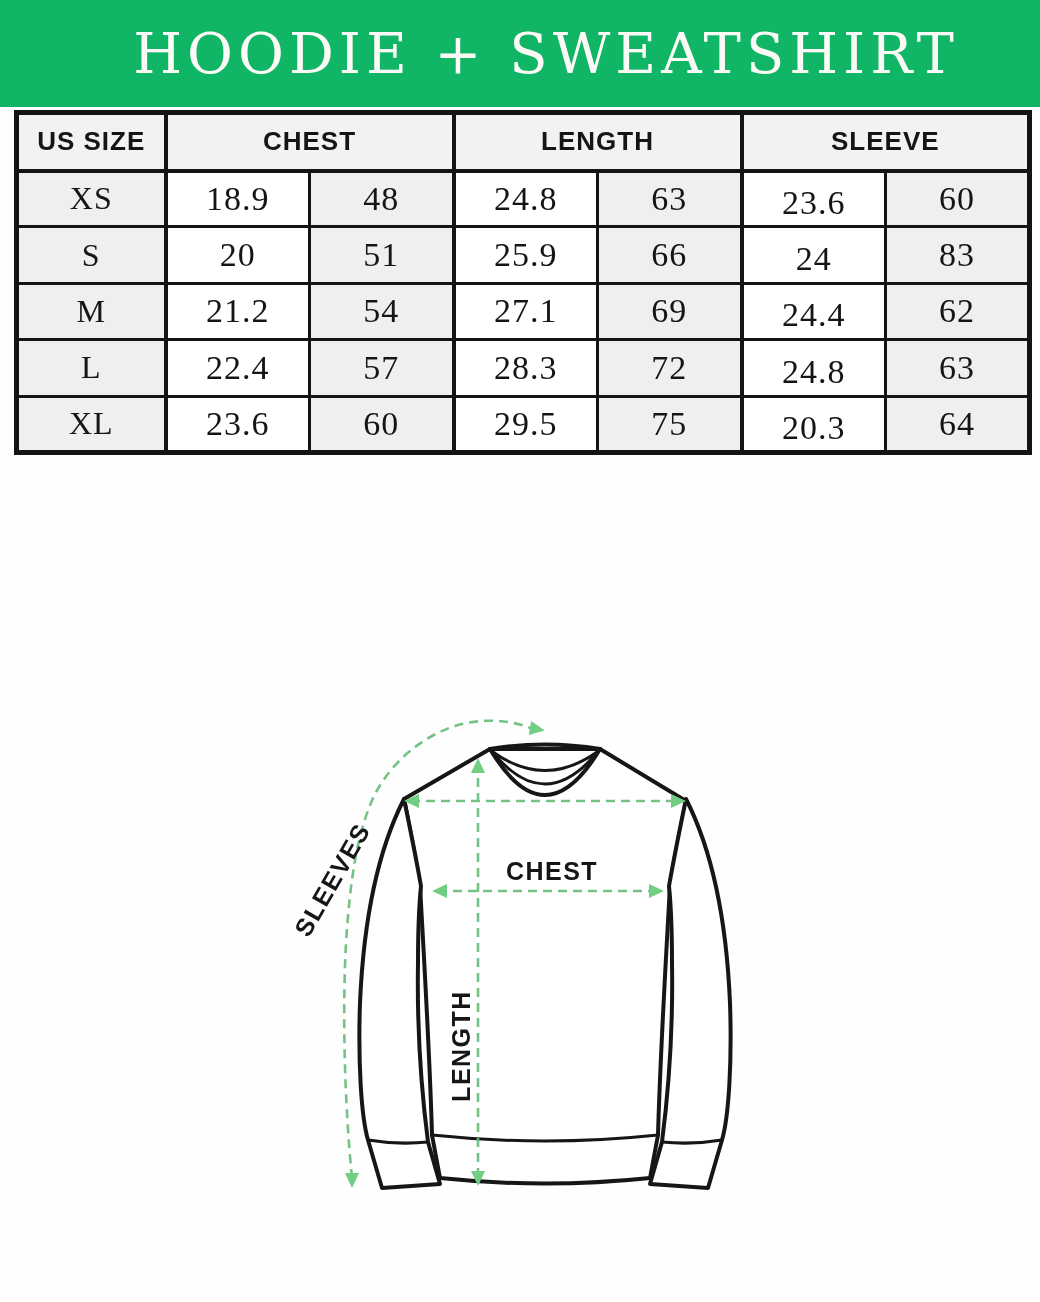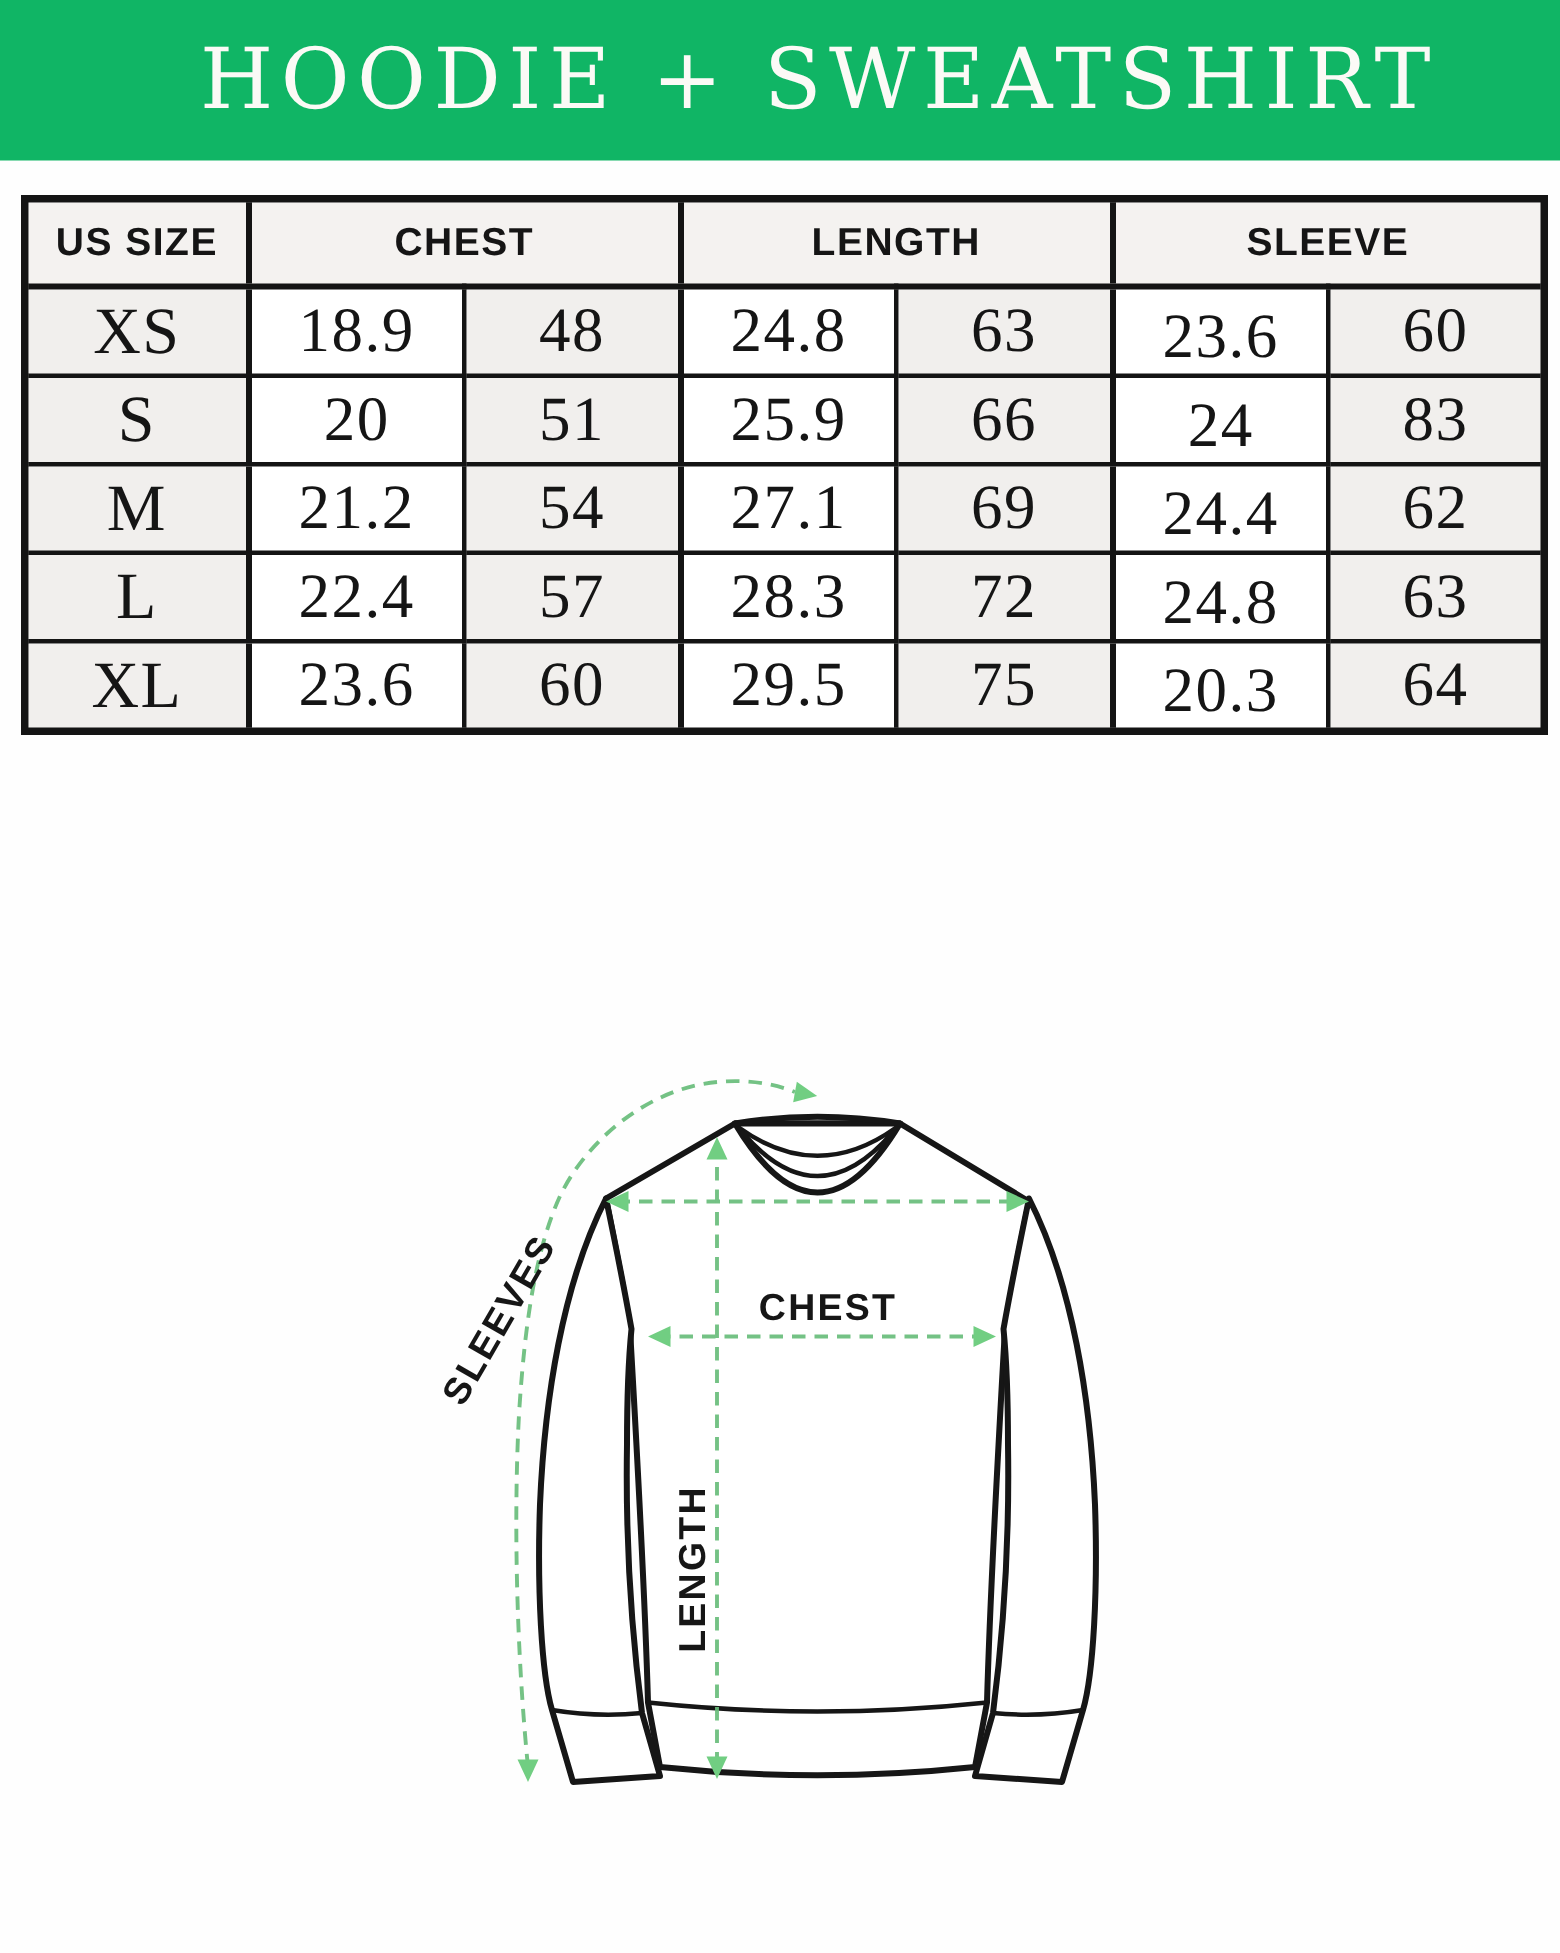--- a/index.html
+++ b/index.html
@@ -12,21 +12,21 @@
     position:absolute;left:0;top:0;width:1040px;height:107px;
     background:#10b565;display:flex;align-items:center;justify-content:center;
   }
   .banner h1{
     margin:0;font-family:"DejaVu Serif",serif;font-weight:400;
     font-size:56px;letter-spacing:5px;color:#fbfaf6;
     transform:translateX(26px);white-space:nowrap;
   }
   
   .size-table{
-    position:absolute;left:14px;top:130px;width:1013px;
+    position:absolute;left:14px;top:110px;width:1013px;
     border-collapse:collapse;table-layout:fixed;
     border:5px solid #141414;
   }
   .size-table th,.size-table td{
     border:3px solid #141414;text-align:center;vertical-align:middle;
     color:#151515;padding:0;overflow:hidden;
   }
   .size-table td:nth-child(even),.size-table tr.unit-row th:nth-child(even){border-left-width:4px;}
   .size-table tr.group-row th + th{border-left-width:4px;}
   .size-table tr.group-row th{border-bottom-width:4px;}
@@ -35,25 +35,25 @@
     background:#f4f2f0;font-size:26px;font-weight:700;letter-spacing:1px;
   }
   tr.unit-row{height:58px;}
   tr.unit-row th{
     background:#ffffff;font-size:25px;font-weight:700;letter-spacing:0.5px;
   }
   tr.unit-row th:nth-child(odd){background:#f1efed;}
   tr.data-row{height:56.4px;}
   tr.data-row td{
     background:#ffffff;font-family:"Liberation Serif",serif;
-    font-size:42px;letter-spacing:1px;
+    font-size:34px;letter-spacing:1px;
   }
   tr.data-row td:nth-child(odd){background:#f1efed;}
   tr.data-row td:nth-child(6){padding-top:8px;}
-  tr.data-row td:nth-child(1){font-size:44px;}
+  tr.data-row td:nth-child(1){font-size:32px;}
   
   .diagram{position:absolute;left:280px;top:688px;width:520px;height:540px;}
   .diagram text{
     font-family:"Liberation Sans",sans-serif;font-weight:700;
     fill:#161616;letter-spacing:1.5px;
   }
   
   .footnote{
     position:absolute;left:0;top:1224px;width:1040px;height:52px;
     display:flex;align-items:center;justify-content:center;

